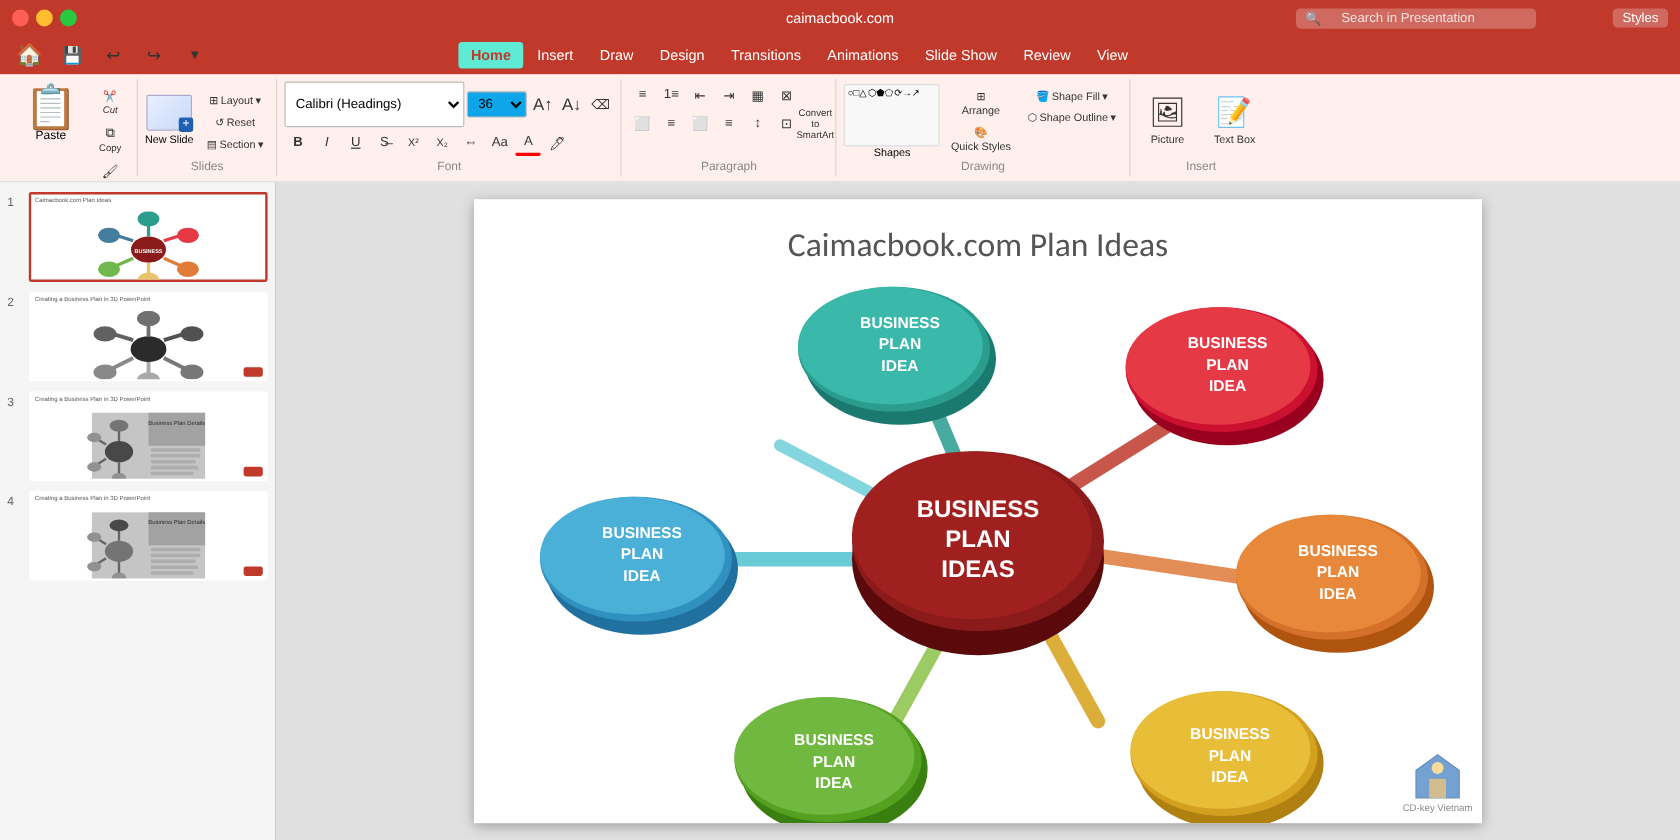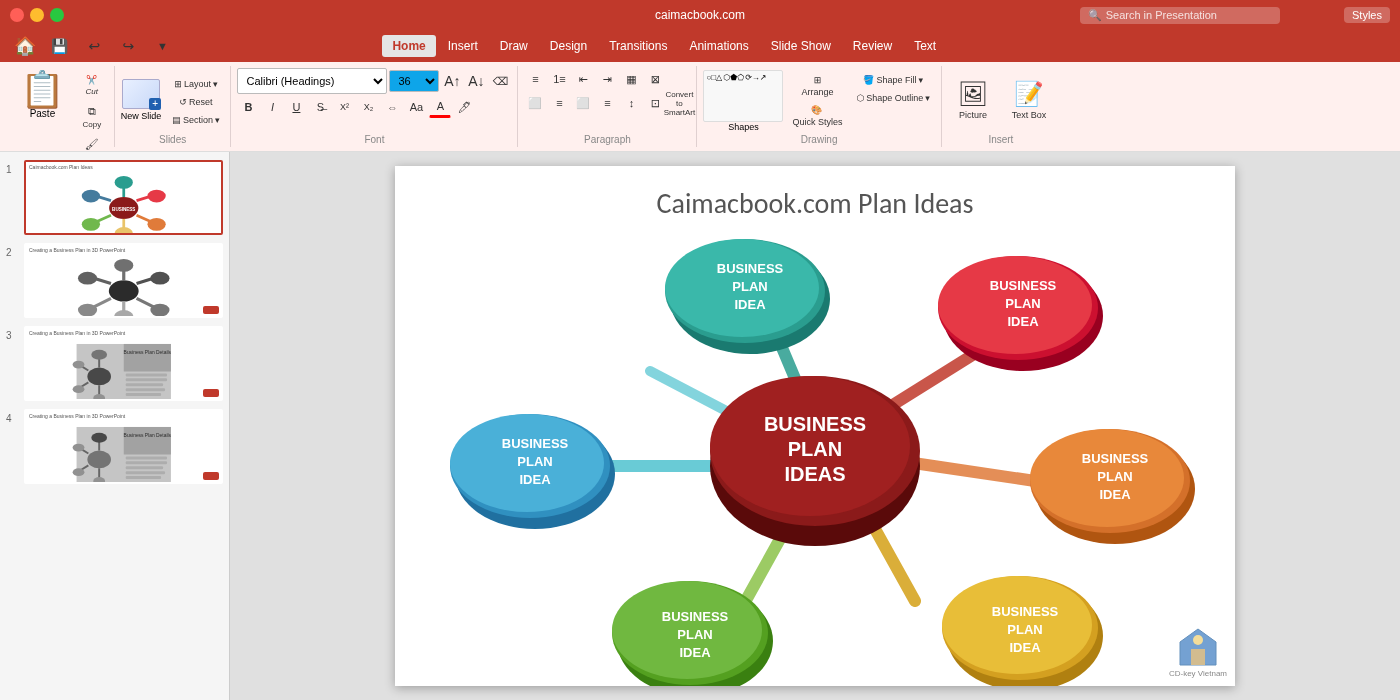--- a/index.html
+++ b/index.html
@@ -35,20 +35,21 @@
       padding: 2px 8px;
       width: 200px;
     }
     #titlebar .search-bar input {
       background: transparent;
       border: none;
       outline: none;
       color: white;
       font-size: 11px;
       width: 160px;
+      margin-left: 12px;
     }
     #titlebar .search-bar input::placeholder { color: rgba(255,255,255,0.8); }
     #titlebar .share-btn {
       position: absolute;
       right: 10px;
       background: rgba(255,255,255,0.25);
       border: none;
       border-radius: 4px;
       color: white;
       font-size: 11px;
@@ -65,21 +66,21 @@
       padding: 0 8px;
       gap: 2px;
     }
     .menu-item {
       color: white;
       font-size: 12px;
       padding: 4px 10px;
       border-radius: 3px;
       cursor: pointer;
     }
-    .menu-item.active { background: #e5e5e5; color: #c0392b; font-weight: bold; }
+    .menu-item.active { background: #5eead4; color: #c0392b; font-weight: bold; }
 
     
     #ribbon {
       height: 90px;
       background: #fff0ee;
       border-bottom: 1px solid #ddd;
       display: flex;
       align-items: stretch;
       padding: 4px 6px;
       gap: 0;
@@ -141,21 +142,21 @@
       align-items: center;
       gap: 2px;
     }
     .ribbon-bottom-row {
       display: flex;
       align-items: center;
       gap: 2px;
     }
 
     .font-select {
-      height: 26px;
+      height: 38px;
       font-size: 11px;
       border: 1px solid #bbb;
       border-radius: 2px;
       padding: 0 4px;
       width: 150px;
       background: white;
     }
     .font-size-select {
       height: 22px;
       font-size: 11px;
@@ -343,21 +344,21 @@
   <div class="ribbon-btn" style="font-size:11px;">▼</div>
   <div style="width:200px;"></div>
   <div class="menu-item active">Home</div>
   <div class="menu-item">Insert</div>
   <div class="menu-item">Draw</div>
   <div class="menu-item">Design</div>
   <div class="menu-item">Transitions</div>
   <div class="menu-item">Animations</div>
   <div class="menu-item">Slide Show</div>
   <div class="menu-item">Review</div>
-  <div class="menu-item">Text</div>
+  <div class="menu-item">View</div>
 </div>
 
 <div id="ribbon">
 
   <div class="ribbon-group">
     <div class="ribbon-buttons" style="align-items:flex-start;">
       <div class="paste-btn">
         <span style="font-size:36px;line-height:1;">📋</span>
         <span style="font-size:10px;">Paste</span>
       </div>

